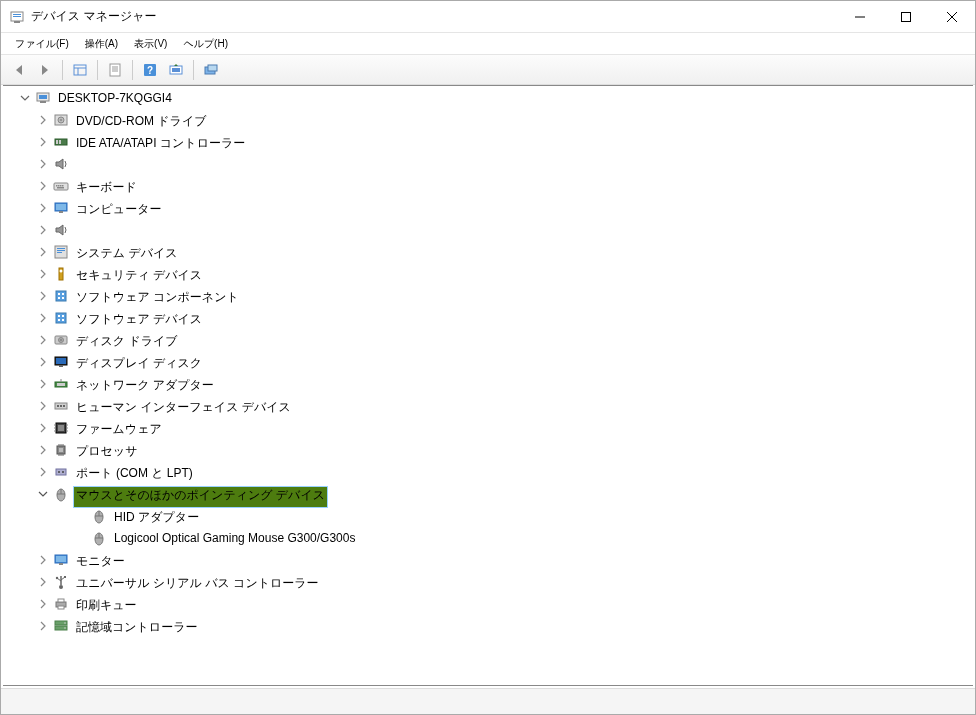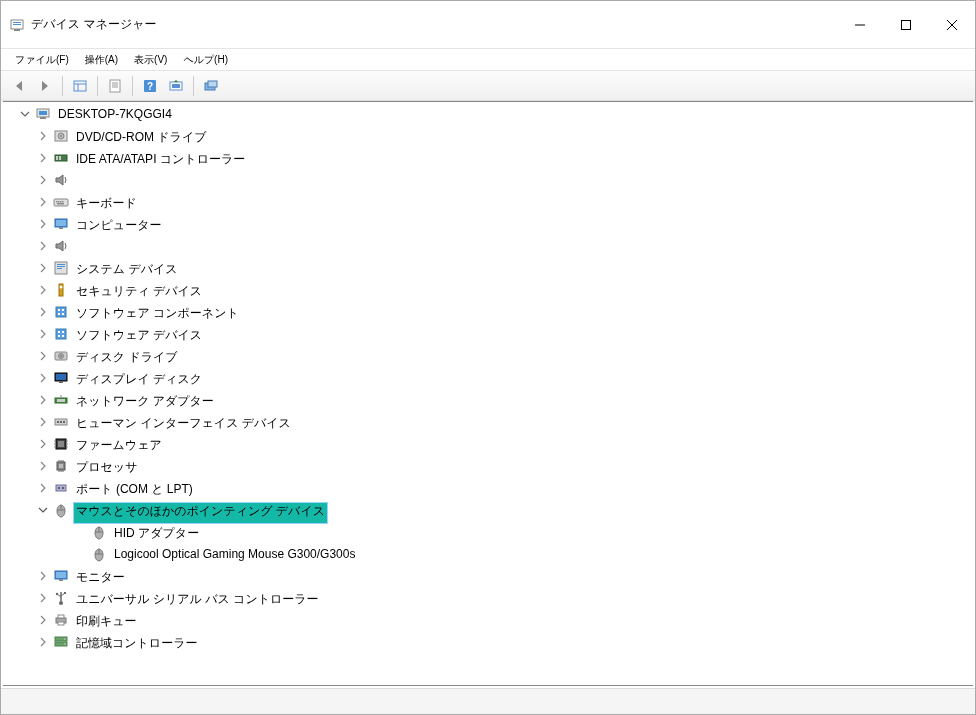--- a/index.html
+++ b/index.html
@@ -1,33 +1,33 @@
 <!DOCTYPE html>
 <html><head>
 <meta charset="utf-8">
 <style>
 * { box-sizing: border-box; margin: 0; padding: 0; }
 body { font-family: "Yu Gothic UI", "Meiryo", sans-serif; font-size: 12px; background: #fff; }
 .window { width: 976px; height: 715px; border: 1px solid #aaa; display: flex; flex-direction: column; background: #fff; }
-.titlebar { height: 48px; display: flex; align-items: center; padding: 0 0 0 8px; border-bottom: 1px solid #e5e5e5; }
+.titlebar { height: 32px; display: flex; align-items: center; padding: 0 0 0 8px; border-bottom: 1px solid #e5e5e5; }
 .titlebar .icon { width: 16px; height: 16px; margin-right: 6px; }
 .titlebar .title { flex: 1; font-size: 12px; }
 .titlebar .controls { display: flex; }
 .titlebar .controls div { width: 46px; height: 32px; display: flex; align-items: center; justify-content: center; }
 .menubar { height: 22px; display: flex; align-items: center; padding: 0 6px; border-bottom: 1px solid #e5e5e5; font-size: 10px; }
 .menubar .menu-item { padding: 2px 8px; cursor: default; }
 .toolbar { height: 30px; display: flex; align-items: center; padding: 2px 6px; border-bottom: 1px solid #ddd; background: linear-gradient(#fcfcfc,#f0f0f0); gap: 2px; }
 .toolbar .tool { width: 24px; height: 24px; display: flex; align-items: center; justify-content: center; border: 1px solid transparent; }
 .toolbar .sep { width: 1px; height: 20px; background: #ccc; margin: 0 3px; }
 .tree-container { flex: 1; overflow: auto; padding: 4px 2px; background: #fff; border-top: 1px solid #888; border-bottom: 1px solid #888; margin: 0 2px; }
 .tree-row { display: flex; height: 22px; padding-left: 4px; cursor: default; white-space: nowrap; }
 .tree-row .expander { width: 16px; height: 16px; display: flex; align-items: center; justify-content: center; color: #666; font-size: 10px; }
 .tree-row .node-icon { width: 16px; height: 16px; margin: 0 4px 0 2px; display: flex; align-items: center; justify-content: center; }
 .tree-row .label { padding: 1px 3px; }
-.tree-row.selected .label { background: #14b8a6; border: 1px solid #99d1ff; padding: 0 2px; }
+.tree-row.selected .label { background: #4d7c0f; border: 1px solid #99d1ff; padding: 0 2px; }
 .indent-0 { padding-left: 12px; }
 .indent-1 { padding-left: 30px; }
 .indent-2 { padding-left: 68px; }
 .indent-2.no-expander { padding-left: 84px; }
 .statusbar { height: 26px; border-top: 1px solid #ddd; background: #f5f5f5; margin-top: 2px; }
 svg { display: block; }
 </style>
 </head>
 <body>
 

